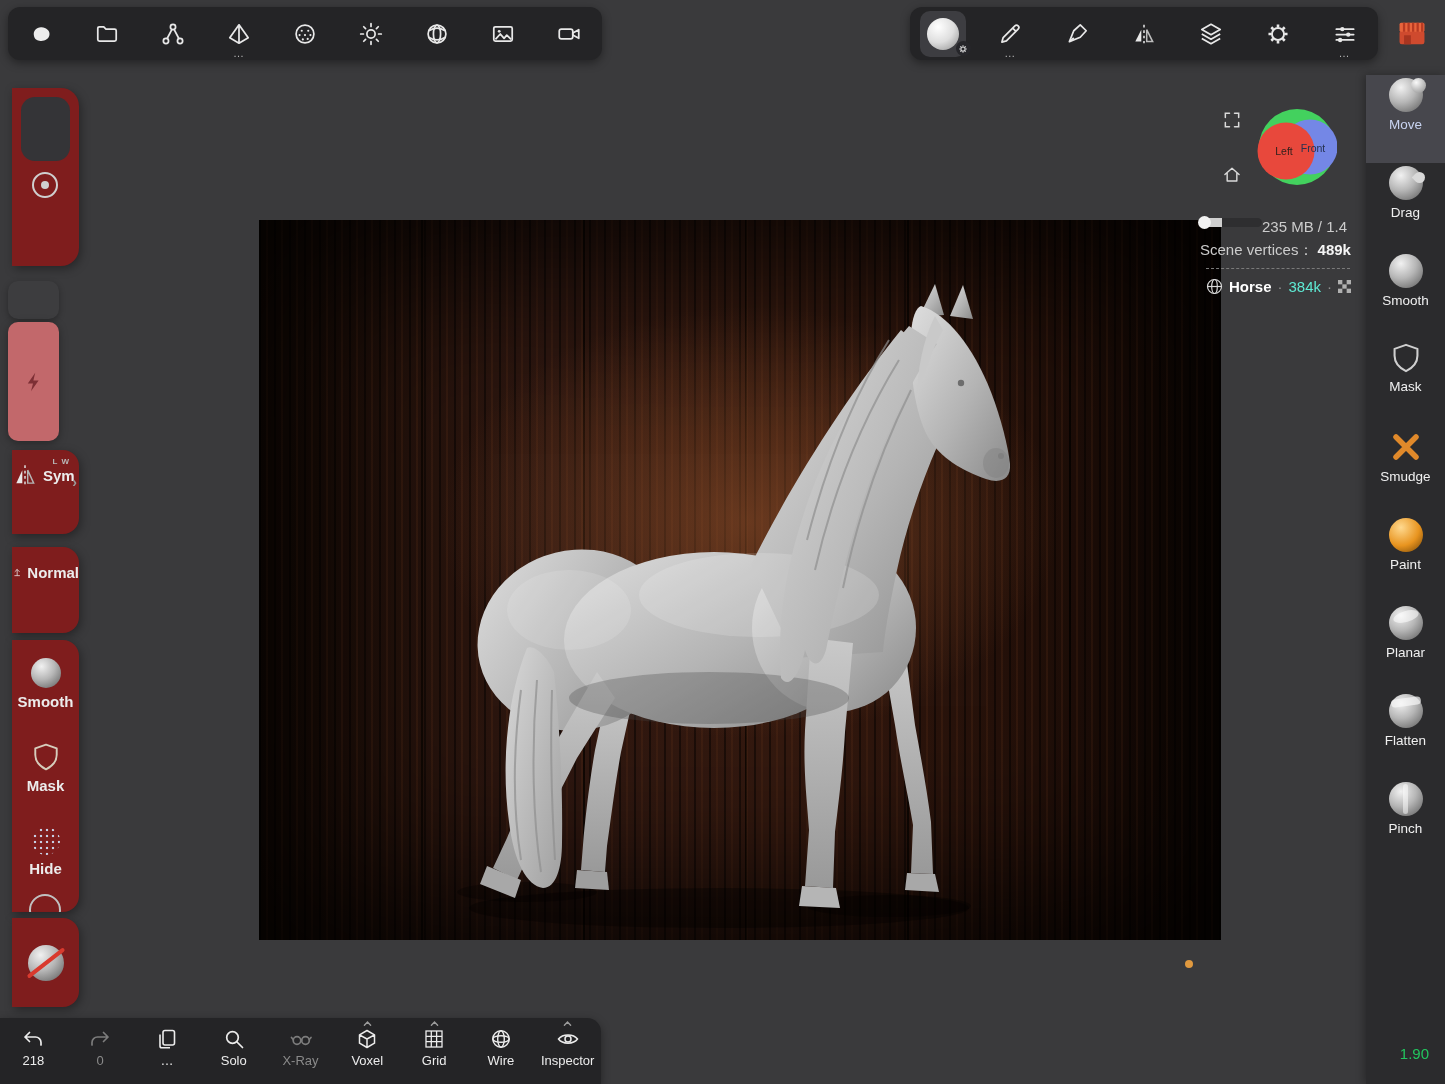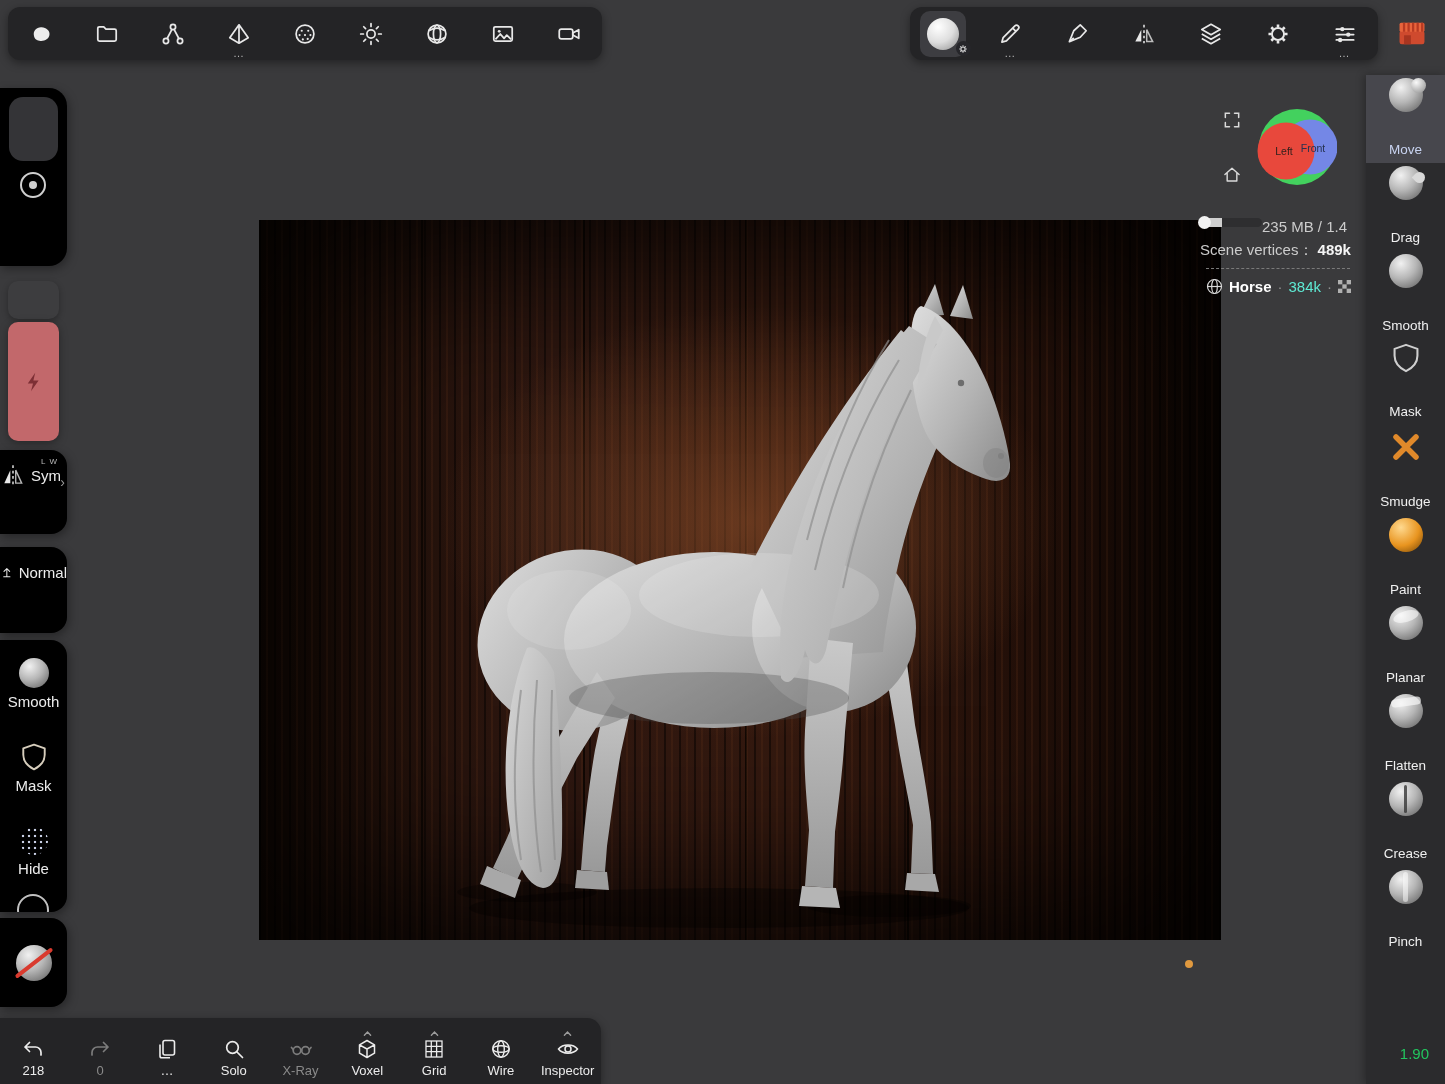--- a/index.html
+++ b/index.html
@@ -13,21 +13,21 @@
   .top-right-bar { left:910px; top:7px; width:468px; height:53px; }
   .tbtn { flex:1; height:100%; display:flex; align-items:center; justify-content:center; position:relative; }
   .tbtn.active::before { content:""; position:absolute; left:50%; top:50%; transform:translate(-50%,-50%); width:46px; height:46px; background:#3d3d41; border-radius:10px; }
   .tbtn > * { position:relative; }
   .more { position:absolute; bottom:1px; left:50%; transform:translateX(-50%); font-size:11px; color:#b5b5b5; letter-spacing:1px; line-height:1; }
   .badge { position:absolute; right:6px; bottom:4px; width:15px; height:15px; border-radius:50%; background:#26262a; display:flex; align-items:center; justify-content:center; }
 
   .orange-btn { position:absolute; left:1393px; top:14px; width:38px; height:38px; display:flex; align-items:center; justify-content:center; z-index:6; }
 
   
-  .lpanel { position:absolute; left:0; width:67px; background:#000000; border-radius:0 16px 16px 0; box-shadow:2px 3px 10px rgba(0,0,0,.35); z-index:5; }
+  .lpanel { position:absolute; left:12px; width:67px; background:#7f1d1d; border-radius:0 16px 16px 0; box-shadow:2px 3px 10px rgba(0,0,0,.35); z-index:5;font-weight:bold; }
   .p-top { top:88px; height:178px; border-radius:0 18px 18px 0; }
   .inner-pill { position:absolute; left:9px; top:9px; width:49px; height:64px; border-radius:14px; background:#343437; }
   .target { position:absolute; left:20px; top:84px; width:26px; height:26px; border:2px solid #cfcfcf; border-radius:50%; }
   .target::after { content:""; position:absolute; left:7px; top:7px; width:8px; height:8px; border-radius:50%; background:#cfcfcf; }
   .stub { position:absolute; left:8px; top:281px; width:51px; height:38px; border-radius:10px; background:#3d3d3f; box-shadow:0 2px 6px rgba(0,0,0,.3); z-index:5; }
   .red-btn { position:absolute; left:8px; top:322px; width:51px; height:119px; border-radius:10px; background:#c2686b; display:flex; align-items:center; justify-content:center; box-shadow:0 2px 8px rgba(0,0,0,.35); z-index:5; }
   .p-sym { top:450px; height:84px; }
   .lw { position:absolute; top:7px; right:9px; font-size:8px; color:#b9b9b9; letter-spacing:1px; }
   .caret-r { position:absolute; right:2px; top:24px; color:#9a9a9a; font-size:14px; }
   .p-normal { top:547px; height:86px; }
@@ -59,27 +59,27 @@
          background:rgba(255,255,255,.5); }
   .sph.slash { width:36px; height:36px; }
   .sph.slash::after { content:""; position:absolute; left:-5px; top:16px; width:46px; height:4px; border-radius:2px;
          background:#d93a2e; transform:rotate(-38deg); }
 
   
   .rsb { position:absolute; left:1366px; top:75px; width:79px; bottom:0; background:#2b2b2d; z-index:10; box-shadow:-2px 0 8px rgba(0,0,0,.3); }
   .rsb-list { height:932px; overflow:hidden; }
   .rtool { height:88px; display:flex; flex-direction:column; align-items:center; gap:5px; padding-top:3px; }
   .rtool.selected { background:#47474d; }
-  .rlabel { font-size:13.5px; color:#f0f0f0;margin-top:25px; }
+  .rlabel { font-size:13.5px; color:#f0f0f0; }
   .rtool.selected .rlabel { color:#c8d3f0; }
   .version { position:absolute; right:16px; bottom:22px; font-size:15px; color:#22c55e; }
 
   
   .bottom-bar { left:0; top:1018px; width:601px; height:66px; border-radius:0 14px 0 0; align-items:flex-start; }
-  .bitem { flex:1; display:flex; flex-direction:column; align-items:center; padding-top:10px; }
+  .bitem { flex:1; display:flex; flex-direction:column; align-items:center; padding-top:0; }
   .cslot { height:9px; display:flex; align-items:flex-end; }
   .blabel { font-size:13px; color:#ececec; margin-top:2px; }
   .blabel.dim { color:#8a8a8a; }
 
   
   .canvas { position:absolute; left:259px; top:220px; width:962px; height:720px; z-index:0; overflow:hidden; }
   .wood { position:absolute; inset:0;
     background:
       radial-gradient(ellipse 430px 300px at 51% 42%, rgba(156,88,46,.50), rgba(60,30,15,0) 72%),
       repeating-linear-gradient(90deg, rgba(0,0,0,.45) 0 2px, rgba(0,0,0,0) 2px 7px, rgba(95,48,24,.25) 7px 9px, rgba(0,0,0,0) 9px 15px),
@@ -438,24 +438,20 @@
       </div>
       <div class="rtool">
         <div class="sph planar"></div>
         <span class="rlabel">Planar</span>
       </div>
       <div class="rtool">
         <div class="sph flatten"></div>
         <span class="rlabel">Flatten</span>
       </div>
       <div class="rtool">
-        <div class="sph crease"></div>
-        <span class="rlabel">Crease</span>
-      </div>
-      <div class="rtool">
         <div class="sph pinch"></div>
         <span class="rlabel">Pinch</span>
       </div>
     </div>
     <span class="version">1.90</span>
   </div>
 
   <div class="bar bottom-bar">
     <div class="bitem">
       <div class="cslot"></div>

